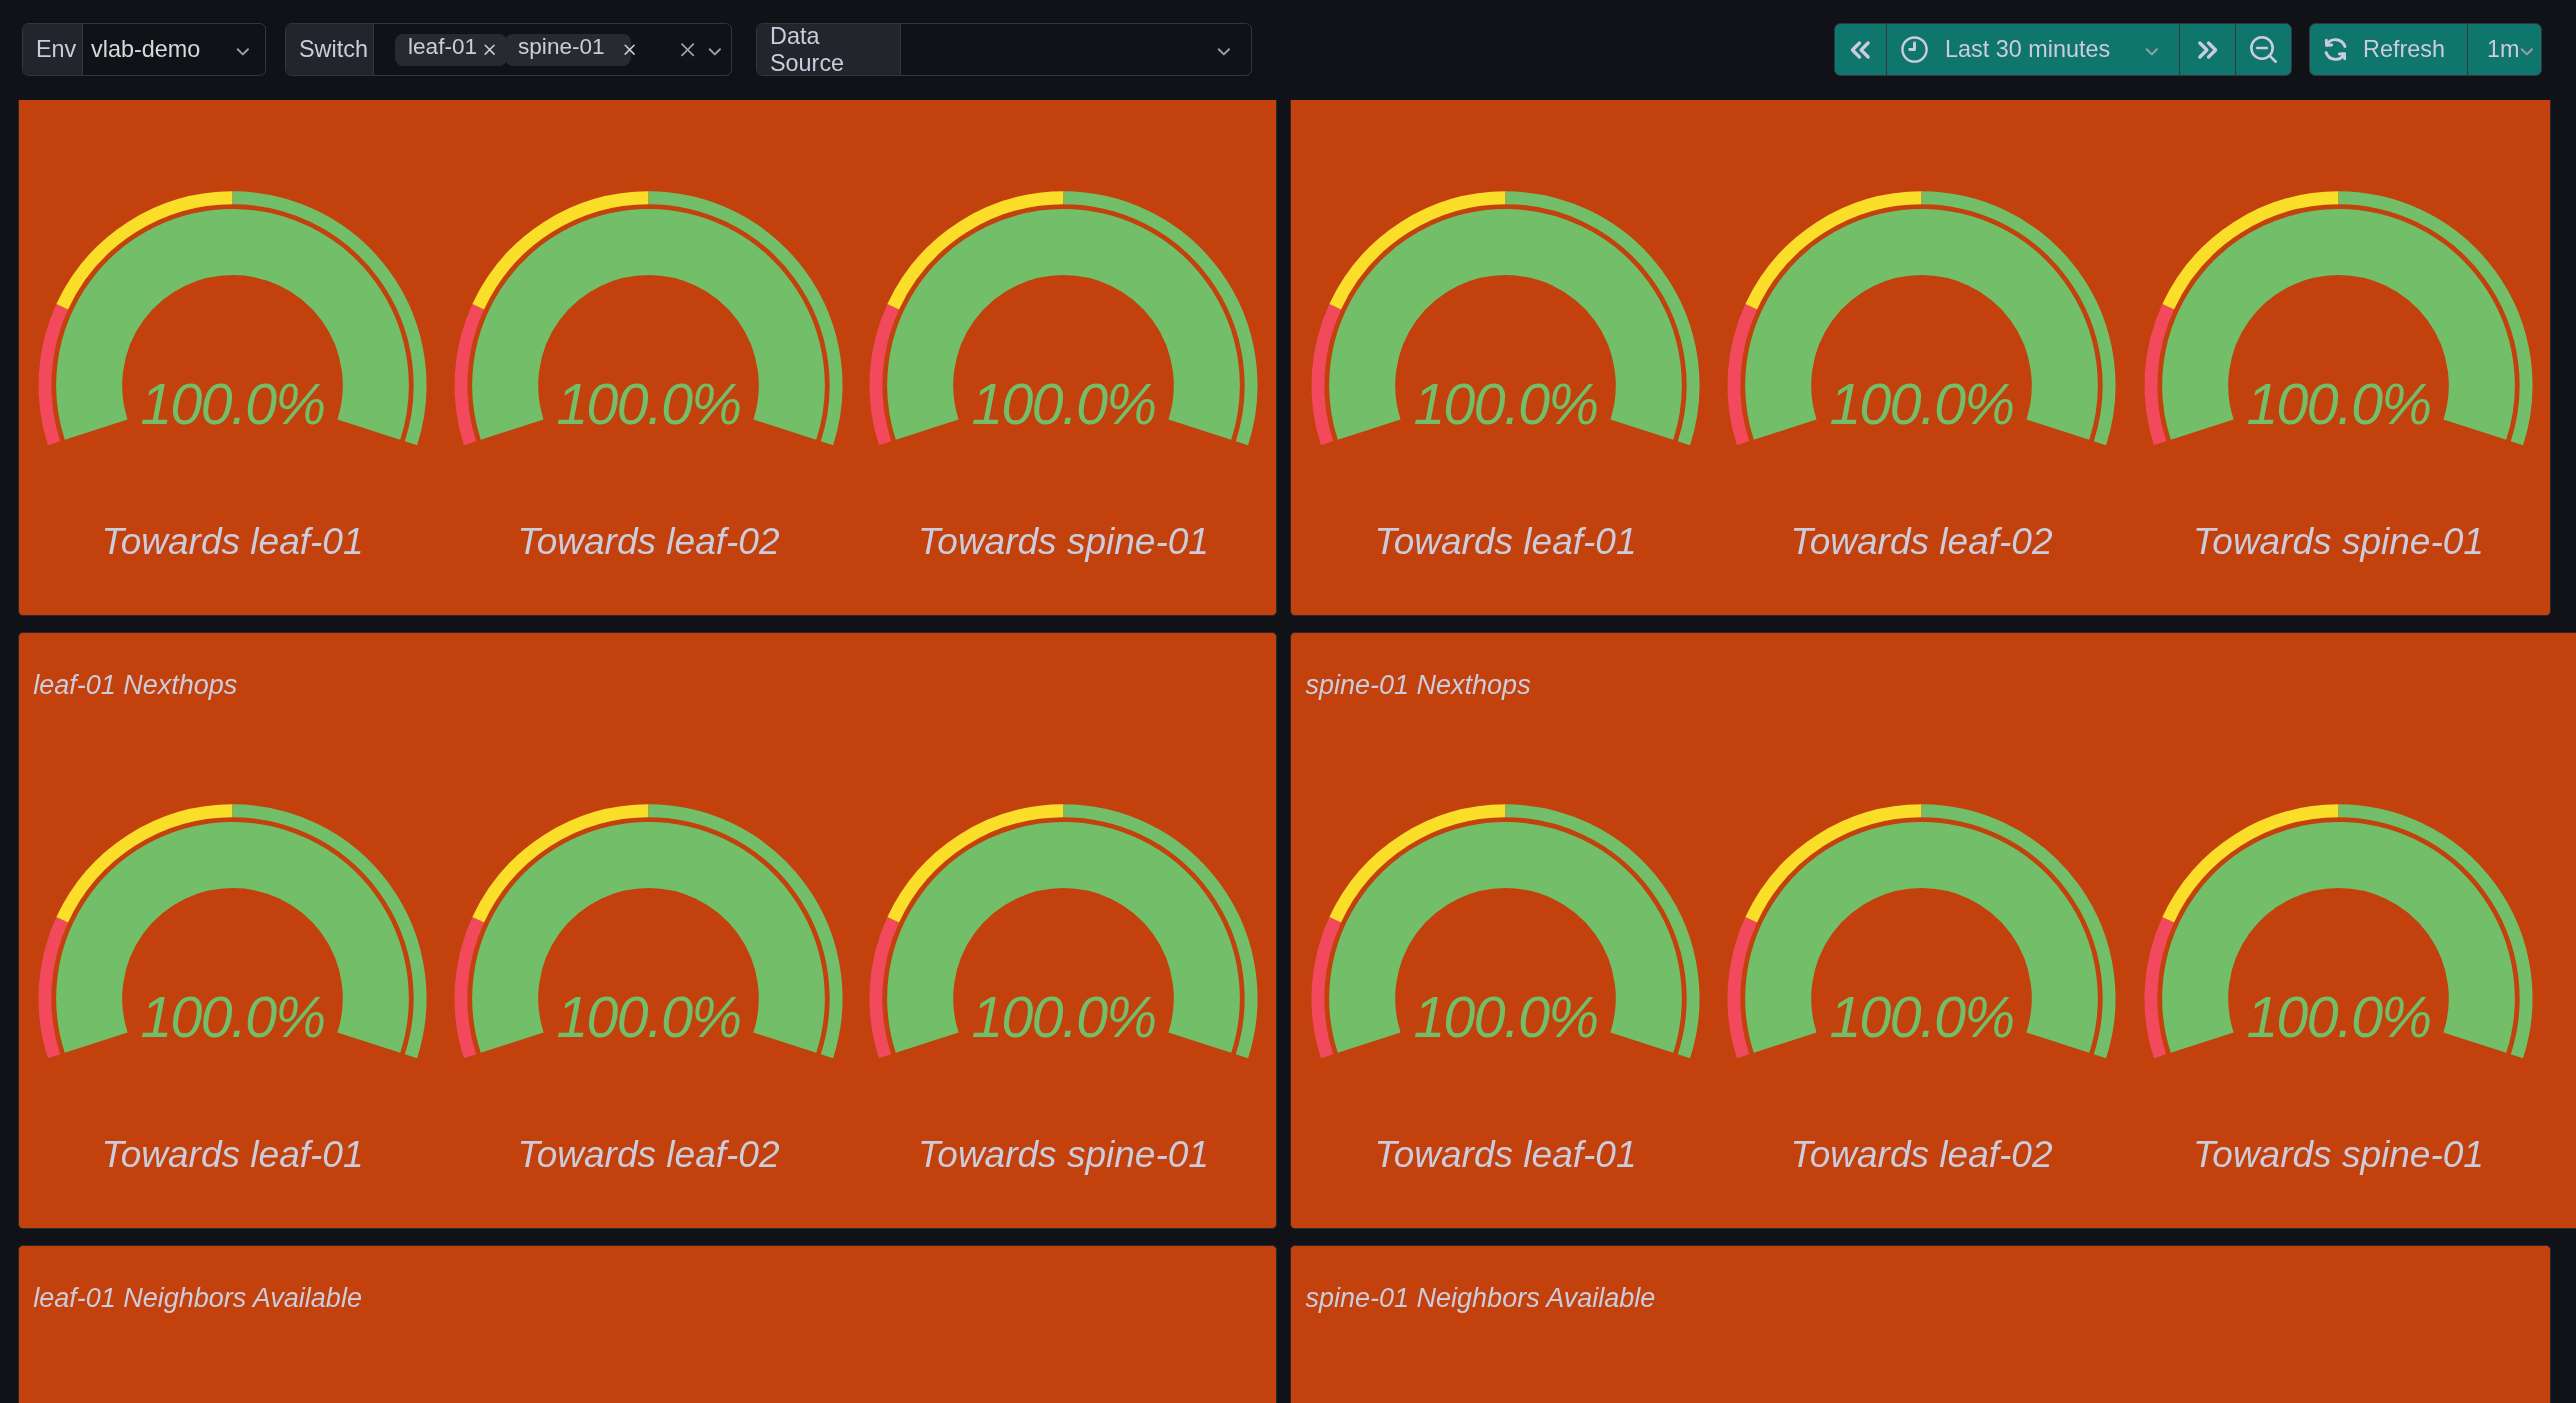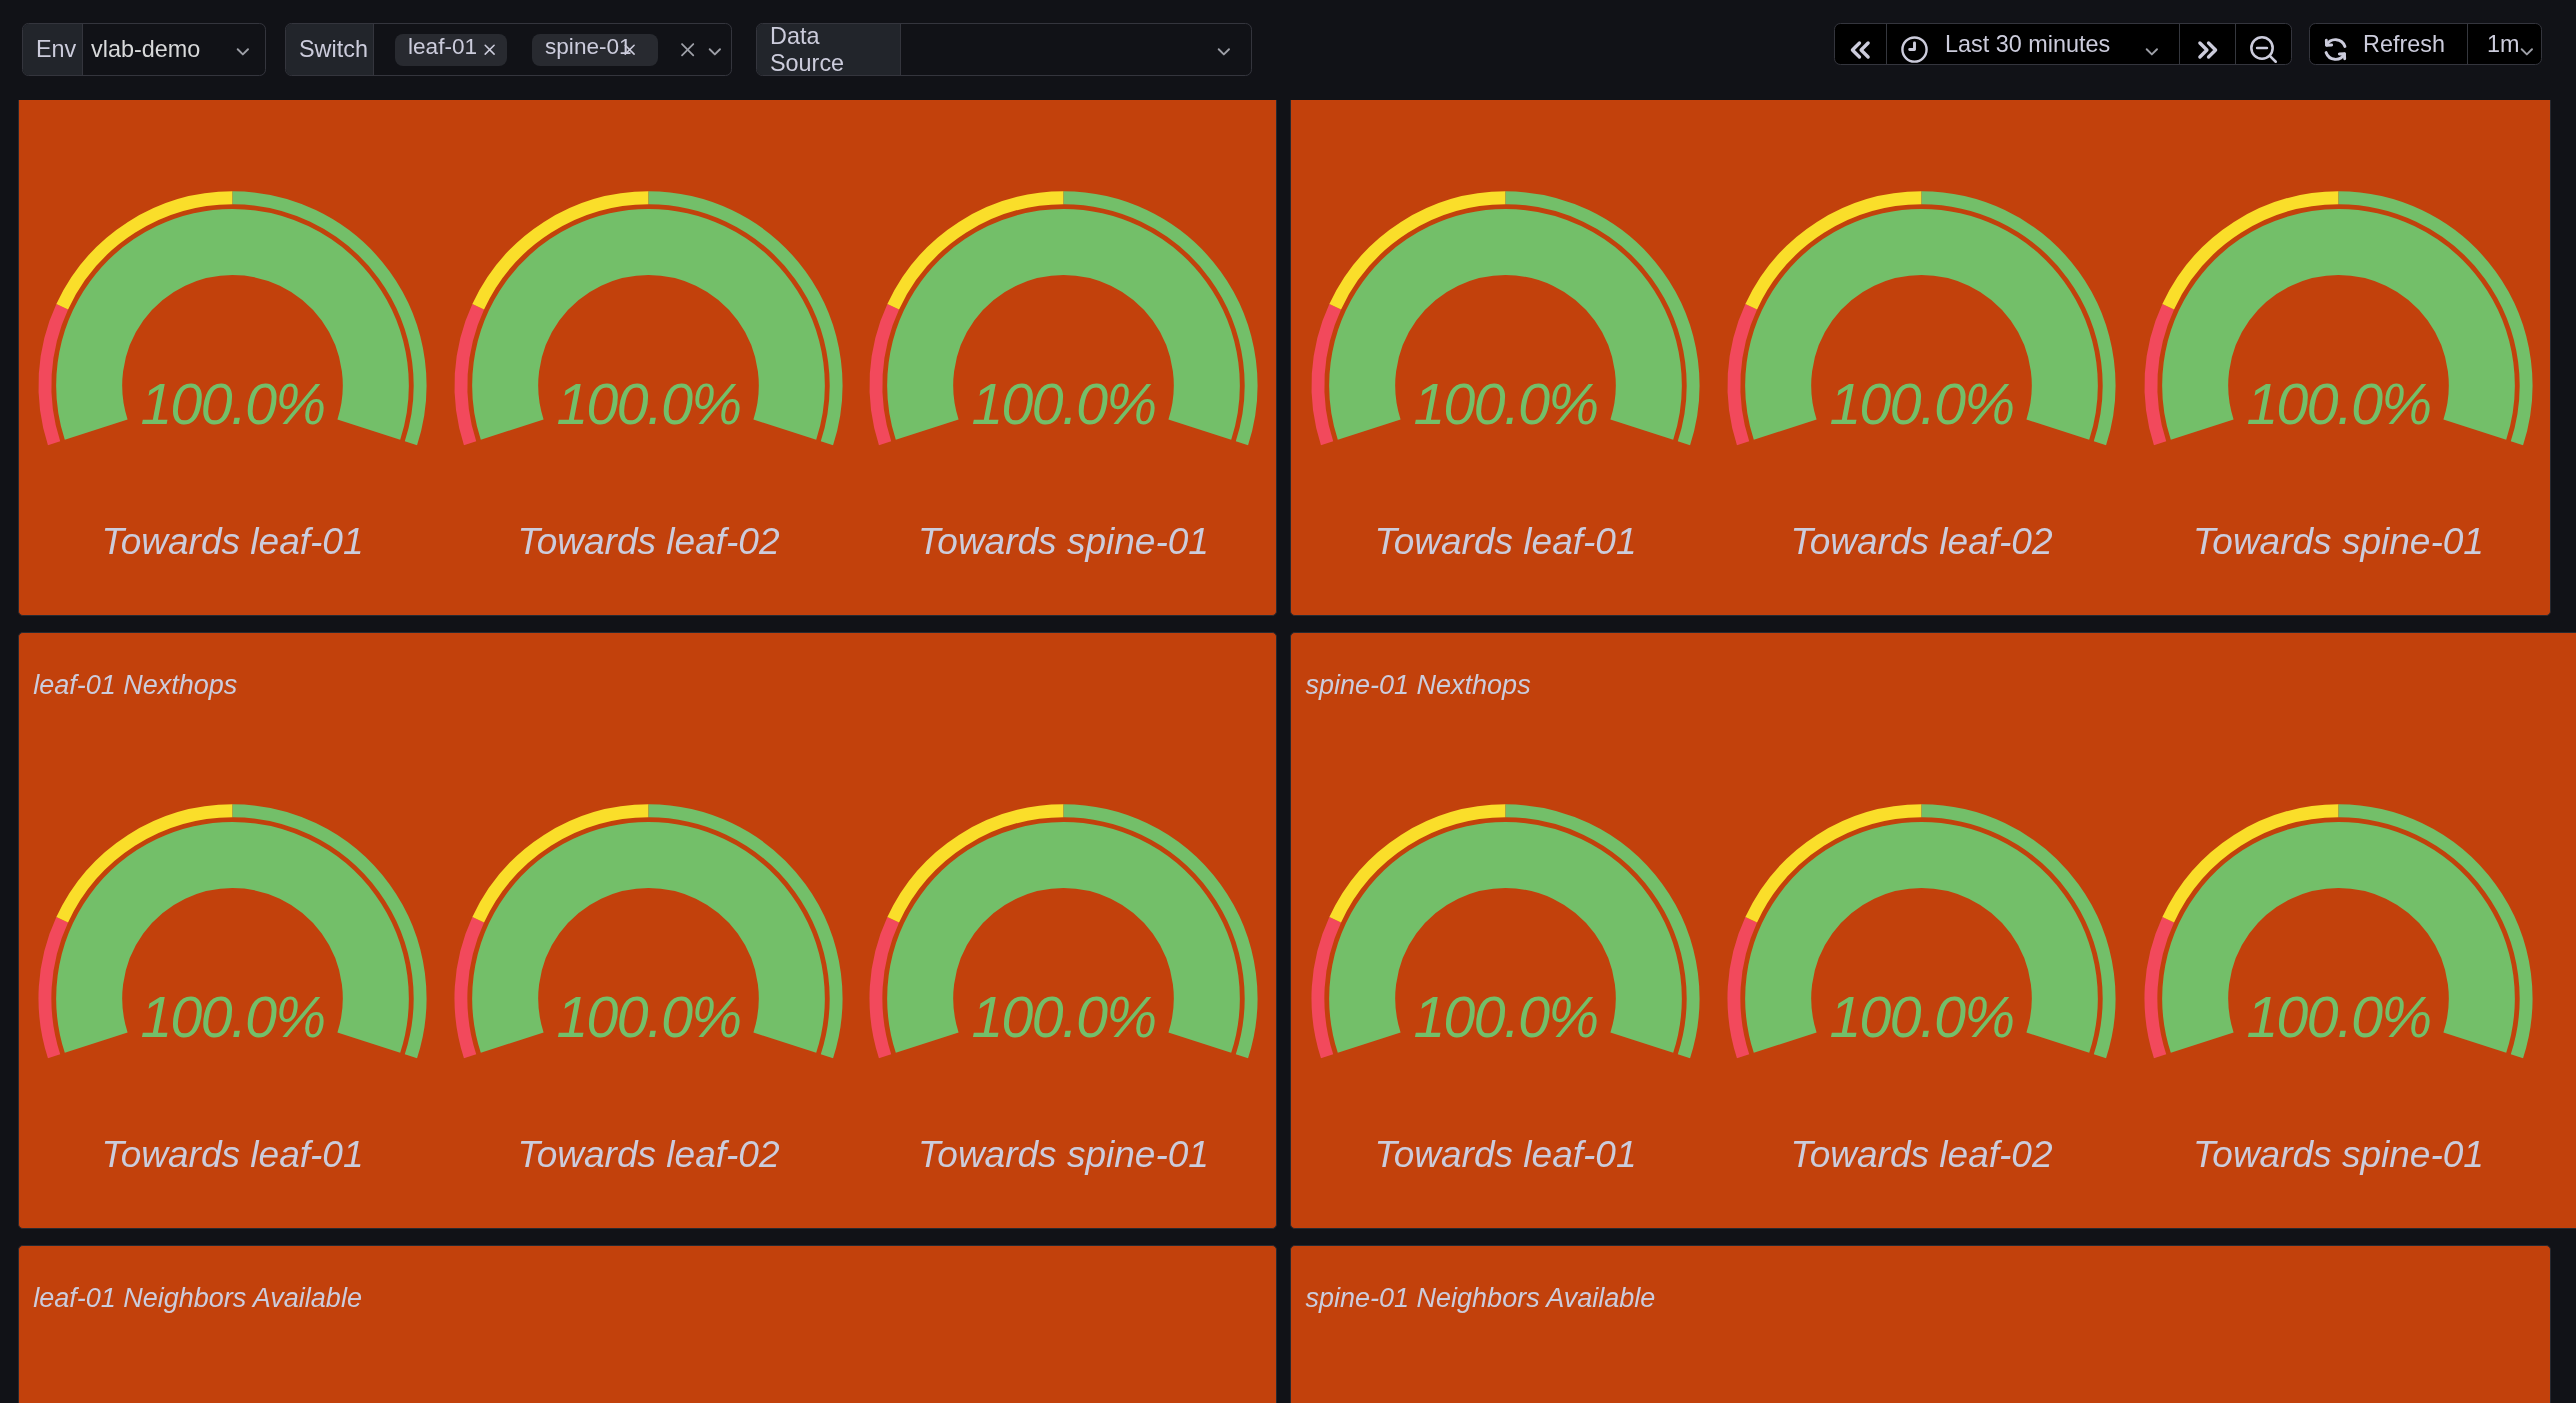--- a/index.html
+++ b/index.html
@@ -3,21 +3,21 @@
 * { margin:0; padding:0; box-sizing:border-box; }
 html,body { width:2576px; height:1403px; overflow:hidden; background:#111217;
   font-family:"Liberation Sans", sans-serif; }
 .ctrl { position:absolute; top:23.4px; height:53px; display:flex;
   border:0.8px solid #34353d; border-radius:6.4px; overflow:hidden; }
 .clabel { background:#22252b; color:#ccccdc; font-size:23.4px; display:flex;
   align-items:center; padding-left:13px; border-right:0.8px solid #34353d; }
 .cval { color:#d8d9da; font-size:23.4px; display:flex; align-items:center; padding-left:8px; }
 .tag { position:absolute; top:34px; height:32px; background:#282a30; border-radius:8px;
   color:#ccccdc; font-size:22.6px; display:flex; align-items:flex-start; padding-left:13px; }
-.grp { position:absolute; top:23.4px; height:42px; display:flex; background:#000000;
+.grp { position:absolute; top:23.4px; height:53px; display:flex; background:#0f766e;
   border:0.8px solid #34353d; border-radius:6.4px; overflow:hidden; }
 .seg { color:#ccccdc; font-size:23.4px; display:flex; align-items:center; }
 .seg + .seg { border-left:0.8px solid #35373e; }
 .ic { position:absolute; }
 .dash { position:absolute; left:0; top:100px; width:2576px; height:1303px; overflow:hidden; }
 .panel { position:absolute; background:#c2410c; border:0.8px solid #272930; border-radius:4.8px;font-style:italic; }
 .ptitle { position:absolute; left:14.5px; top:14.5px; font-size:27px; line-height:26px;
   color:#ccccdc; font-weight:500;margin-top:24px; }
 .g { position:absolute; }
 svg text { font-family:"Liberation Sans", sans-serif; }
@@ -27,21 +27,21 @@
     <div class="clabel" style="width:60px">Env</div>
     <div class="cval" style="flex:1">vlab-demo</div>
   </div>
 <div class="ctrl" style="left:285px;width:447px">
     <div class="clabel" style="width:88px">Switch</div>
     <div class="cval" style="flex:1"></div>
   </div>
 <div class="tag" style="left:395px;width:112px">
     <span>leaf-01</span>
   </div>
-<div class="tag" style="left:532px;width:126px">
+<div class="tag" style="left:505px;width:126px">
     <span>spine-01</span>
   </div>
 <div class="ctrl" style="left:756px;width:496px">
     <div class="clabel" style="width:144px">Data Source</div>
   </div>
 <div class="grp" style="left:1834px;width:458px">
     <div class="seg" style="width:51px"></div>
     <div class="seg" style="flex:1;padding-left:58px">Last 30 minutes</div>
     <div class="seg" style="width:56px"></div>
     <div class="seg" style="width:56px"></div>

